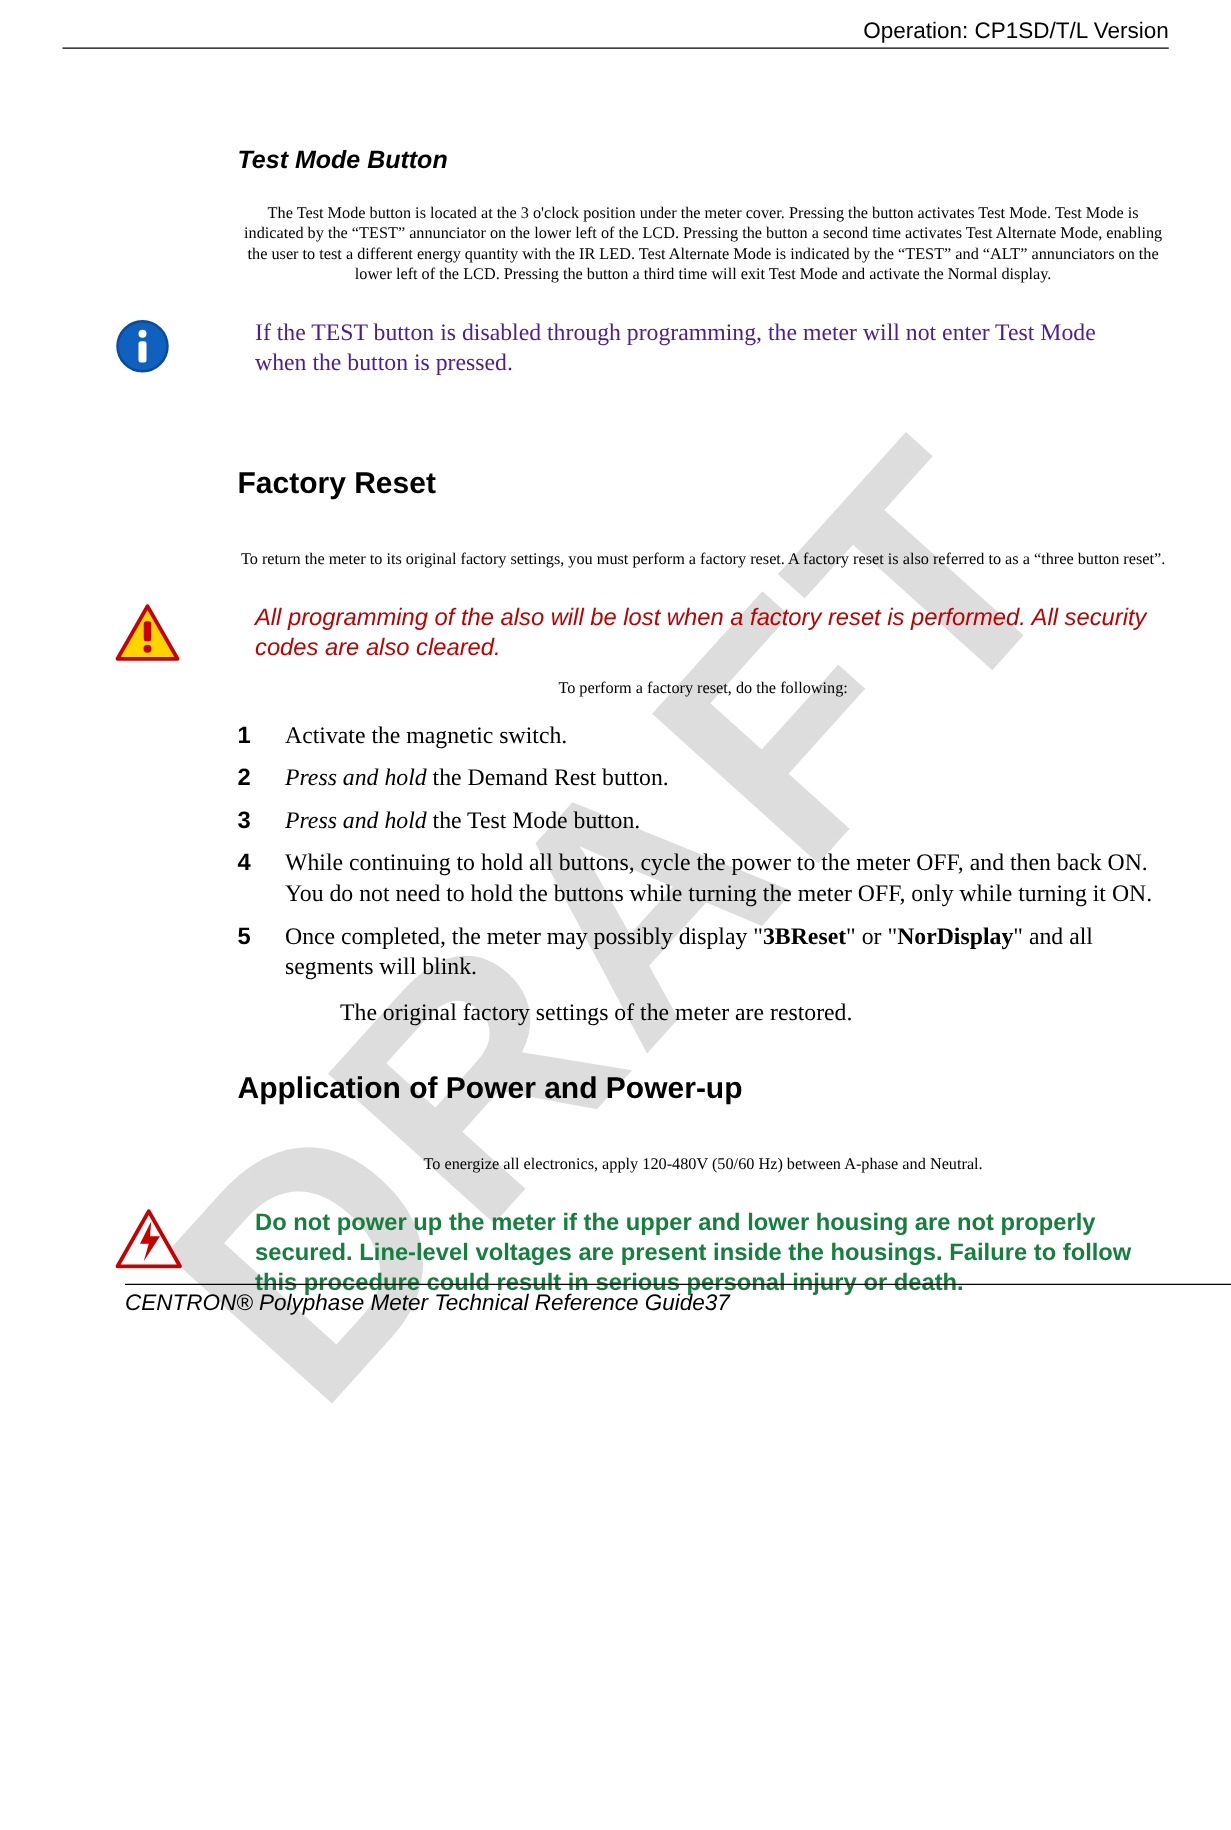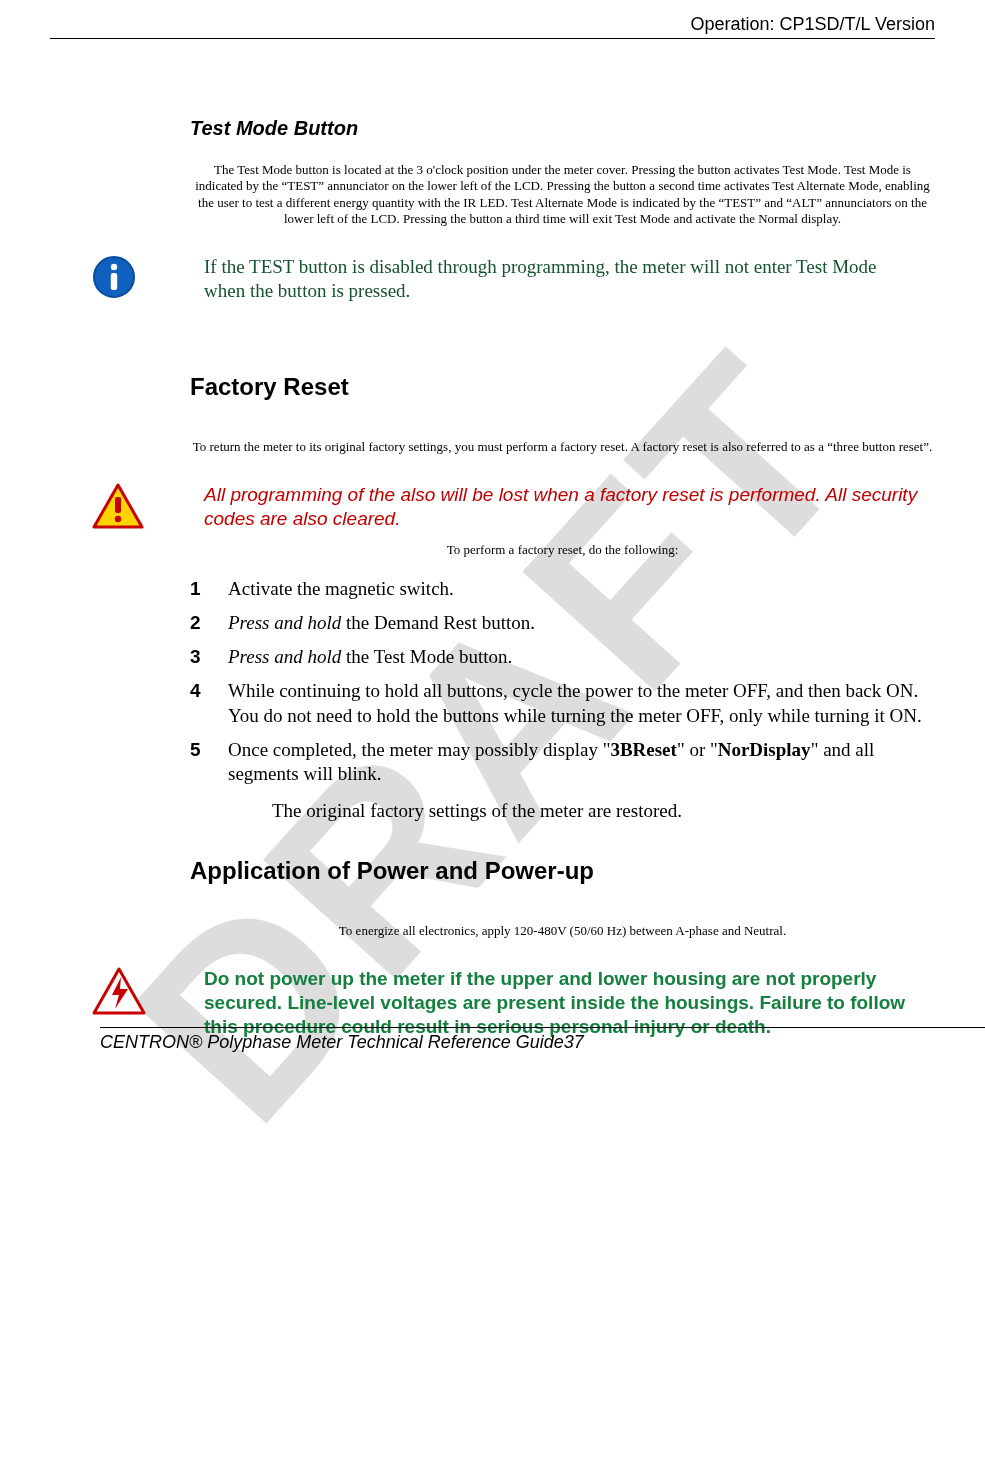--- a/index.html
+++ b/index.html
@@ -7,21 +7,21 @@
   .page { position: relative; width: 985px; height: 1464px; padding: 10px 50px 20px 50px; }
   .header-right { text-align: right; font-family: Arial, Helvetica, sans-serif; font-size: 18px; padding-top: 4px; }
   .top-rule { border: none; border-top: 1.5px solid #000; margin-top: 3px; }
   .content { margin-left: 140px; margin-right: 0; padding-top: 78px; }
   .h3-italic { font-family: Arial, Helvetica, sans-serif; font-weight: bold; font-style: italic; font-size: 20px; margin-bottom: 22px; }
   .h2 { font-family: Arial, Helvetica, sans-serif; font-weight: bold; font-size: 24px; margin-top: 70px; margin-bottom: 38px; }
   .para { font-size: 13px; line-height: 1.25; margin-bottom: 18px; text-align: center; }
   .note-row { display: flex; align-items: flex-start; margin-left: -100px; margin-top: 28px; margin-bottom: 12px; }
   .note-icon-col { width: 100px; flex:none; display:flex; justify-content:flex-start; padding-left:2px; }
   .note-text { flex: 1; }
-  .note-blue { color: #14532d; font-size: 19px; line-height: 1.25; padding-left:14px; padding-right:40px; }
+  .note-blue { color: #4c1d95; font-size: 19px; line-height: 1.25; padding-left:14px; padding-right:40px; }
   .note-red-italic { color: #c00000; font-style: italic; font-family: Arial, Helvetica, sans-serif; font-size: 19px; line-height: 1.25; padding-left:14px; padding-right:10px; }
   .note-red-bold { color: #15803d; font-weight: bold; font-family: Arial, Helvetica, sans-serif; font-size: 19px; line-height: 1.25; padding-left:14px; padding-right:10px; }
   ol.steps { list-style: none; counter-reset: step; padding-left: 0; margin-top:6px; }
   ol.steps > li { counter-increment: step; position: relative; padding-left: 38px; font-size: 19px; line-height: 1.28; margin-bottom: 10px; }
   ol.steps > li::before { content: counter(step); position: absolute; left: 0; top: 0; font-family: Arial, Helvetica, sans-serif; font-weight: bold; font-size: 19px; }
   ol.steps > li .after { display:block; margin-top:12px;margin-left:44px; }
   .footer { position: absolute; left: 50px; right: 50px; bottom: 24px; }
   .bottom-rule { border: none; border-top: 1.5px solid #000; margin-bottom: 4px; }
   .footer-row { display: flex; justify-content: flex-start; font-family: Arial, Helvetica, sans-serif; font-style: italic; font-size: 18px; }
   .em { font-style: italic; }

